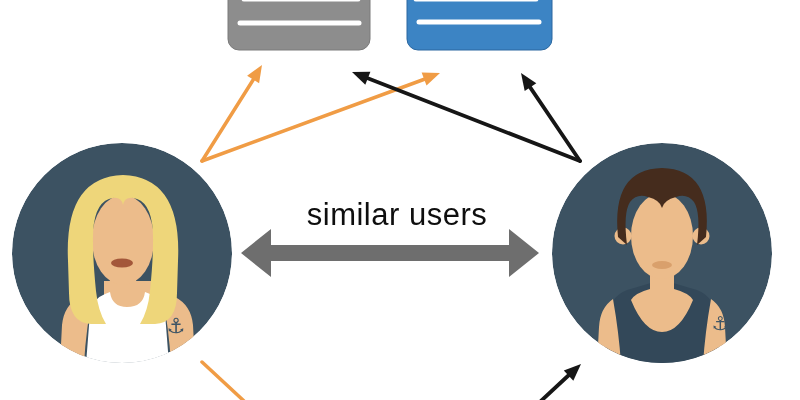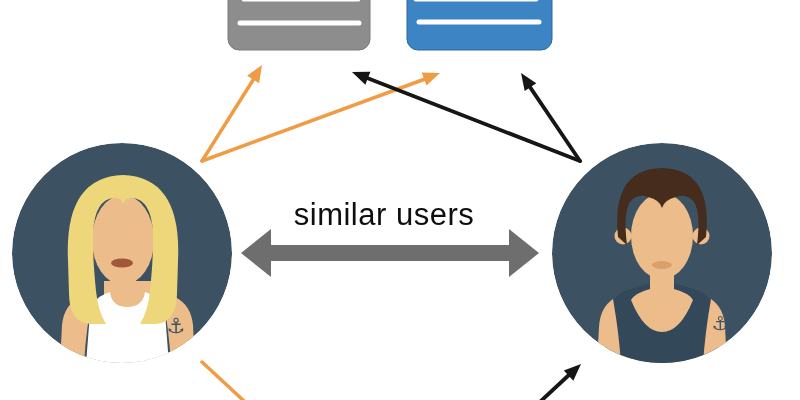--- a/index.html
+++ b/index.html
@@ -1,19 +1,19 @@
 <!DOCTYPE html>
 <html><head>
 <meta charset="utf-8">
 <style>
   html,body{margin:0;padding:0;background:#fff;}
   .canvas{position:relative;width:800px;height:400px;background:#ffffff;overflow:hidden;
           font-family:"Liberation Sans",sans-serif;}
   .canvas svg{position:absolute;left:0;top:0;}
-  .label{position:absolute;left:384px;top:197px;transform:translateX(-50%);
+  .label{position:absolute;left:397px;top:197px;transform:translateX(-50%);
          font-size:31px;font-weight:400;color:#0e0e0e;letter-spacing:0.5px;white-space:nowrap;}
   .cardG{stroke:#7a7a7a;stroke-width:1;}
   .cardB{stroke:#2a67a0;stroke-width:1;}
   .cardLine{stroke-width:5;stroke-linecap:round;fill:none;}
   .oline{stroke-width:3.5;stroke-linecap:round;fill:none;}
   .bline{stroke-width:3.8;stroke-linecap:round;fill:none;}
   .skin{fill:#ecbc8b;}
   .tattoo{font-family:"DejaVu Sans",sans-serif;}
 </style>
 </head>

